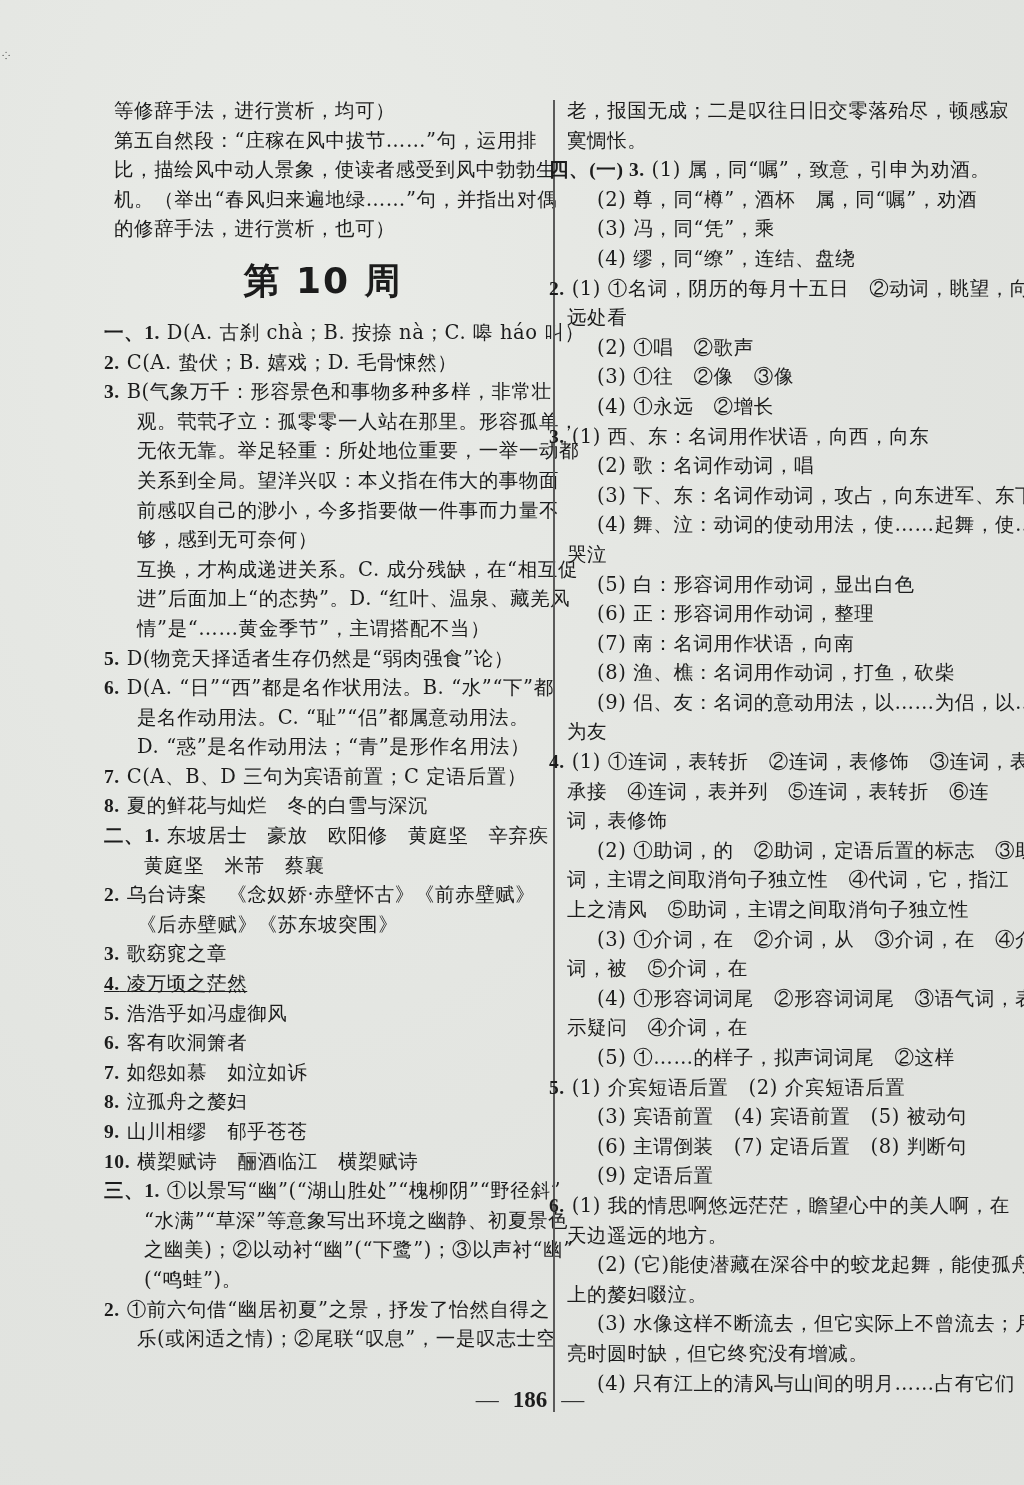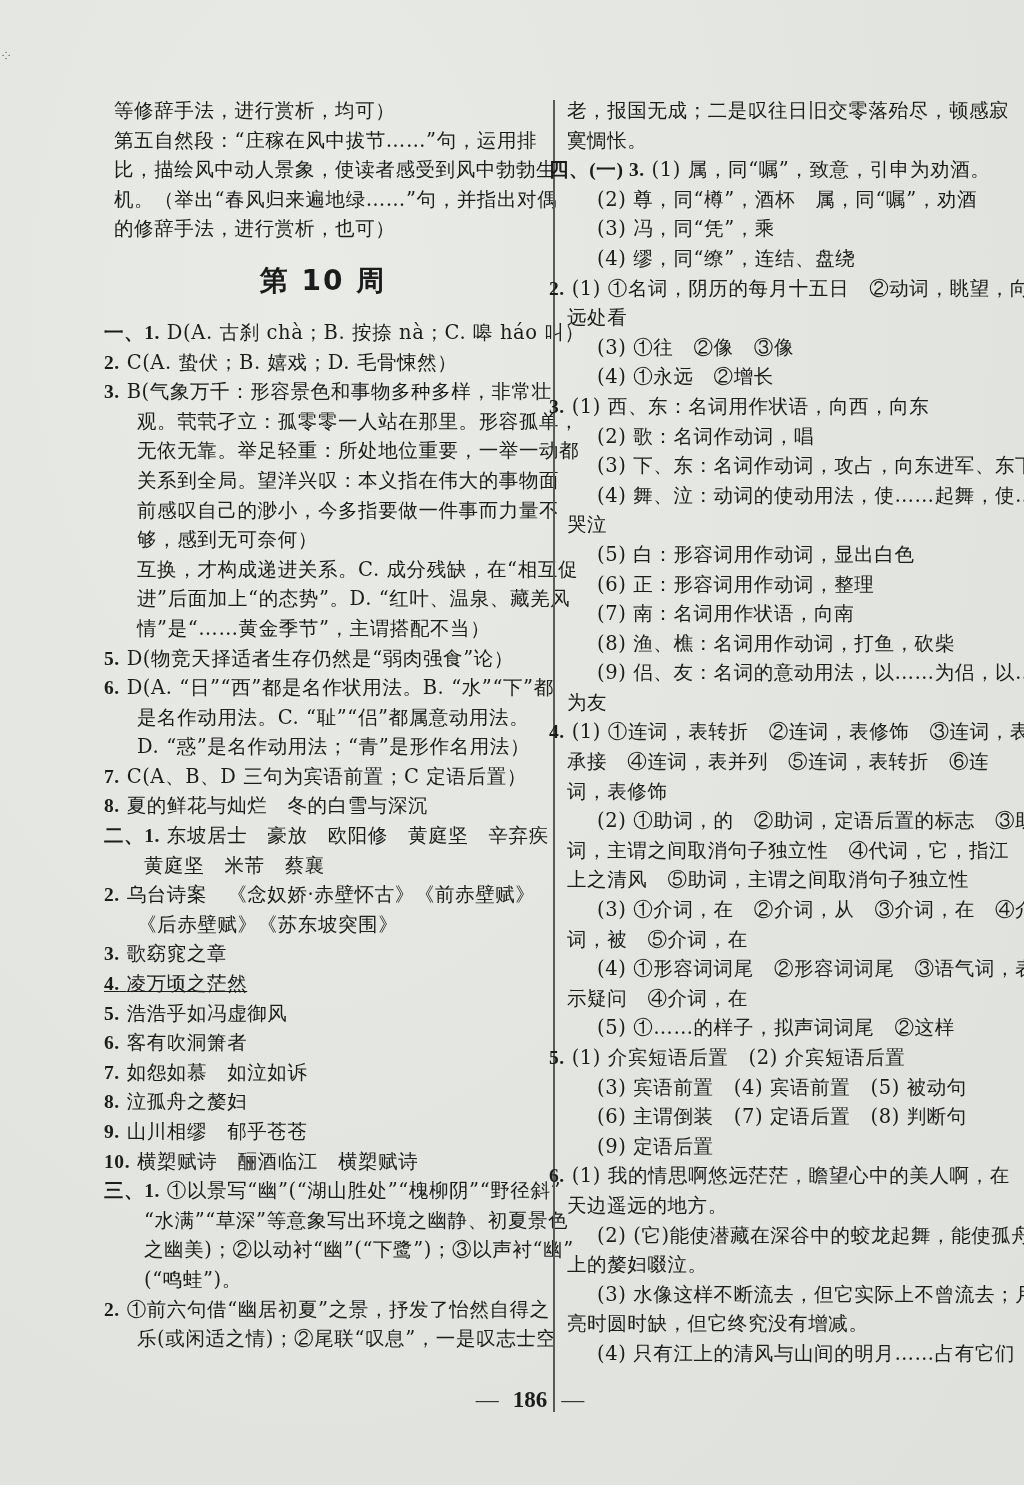--- a/index.html
+++ b/index.html
@@ -20,21 +20,21 @@
     background: #5a5a5a;
   }
   .line {
     font-size: 19.5px; line-height: 29.6px; height: 29.6px;
     white-space: nowrap; letter-spacing: 0.6px;
   }
   .indent1 { padding-left: 23px; }
   .indent2 { padding-left: 30px; }
   .num { font-weight: bold; font-family: "Liberation Serif", "DejaVu Serif", serif; }
   .week-title {
-    text-align: center; font-weight: bold; font-size: 28px;
+    text-align: center; font-weight: bold; font-size: 36px;
     height: 58px; line-height: 58px; margin: 8px 0 8px 0;
     font-family: "DejaVu Sans", "Liberation Sans", sans-serif;
     letter-spacing: 2px;
   }
   .page-num {
     position: absolute; left: 18px; width: 1024px; top: 1387px; text-align: center;
     font-weight: bold; font-size: 23px; font-family: "Liberation Serif", "DejaVu Serif", serif;
   }
   .page-num .dash { font-weight: normal; margin: 0 14px; color: #333; }
   .speck { position: absolute; left: 2px; top: 48px; width: 10px; height: 20px; color: #444; font-size: 10px; }
@@ -97,20 +97,21 @@
 
   <div class="col col-right" id="col-right">
       <div class="line" style="padding-left: 0px;"><span>老，报国无成；二是叹往日旧交零落殆尽，顿感寂</span></div>
       <div class="line" style="padding-left: 0px;"><span>寞惆怅。</span></div>
       <div class="line" style="margin-left: -18px;"><span class="num">四、(一) 3.</span> <span>(1) 属，同“嘱”，致意，引申为劝酒。</span></div>
       <div class="line indent2"><span>(2) 尊，同“樽”，酒杯　属，同“嘱”，劝酒</span></div>
       <div class="line indent2"><span>(3) 冯，同“凭”，乘</span></div>
       <div class="line indent2"><span>(4) 缪，同“缭”，连结、盘绕</span></div>
       <div class="line" style="margin-left: -18px;"><span class="num">2.</span> <span>(1) ①名词，阴历的每月十五日　②动词，眺望，向</span></div>
       <div class="line" style="padding-left: 0px;"><span>远处看</span></div>
+      <div class="line indent2"><span>(2) ①唱　②歌声</span></div>
       <div class="line indent2"><span>(3) ①往　②像　③像</span></div>
       <div class="line indent2"><span>(4) ①永远　②增长</span></div>
       <div class="line" style="margin-left: -18px;"><span class="num">3.</span> <span>(1) 西、东：名词用作状语，向西，向东</span></div>
       <div class="line indent2"><span>(2) 歌：名词作动词，唱</span></div>
       <div class="line indent2"><span>(3) 下、东：名词作动词，攻占，向东进军、东下</span></div>
       <div class="line indent2"><span>(4) 舞、泣：动词的使动用法，使……起舞，使……</span></div>
       <div class="line" style="padding-left: 0px;"><span>哭泣</span></div>
       <div class="line indent2"><span>(5) 白：形容词用作动词，显出白色</span></div>
       <div class="line indent2"><span>(6) 正：形容词用作动词，整理</span></div>
       <div class="line indent2"><span>(7) 南：名词用作状语，向南</span></div>

